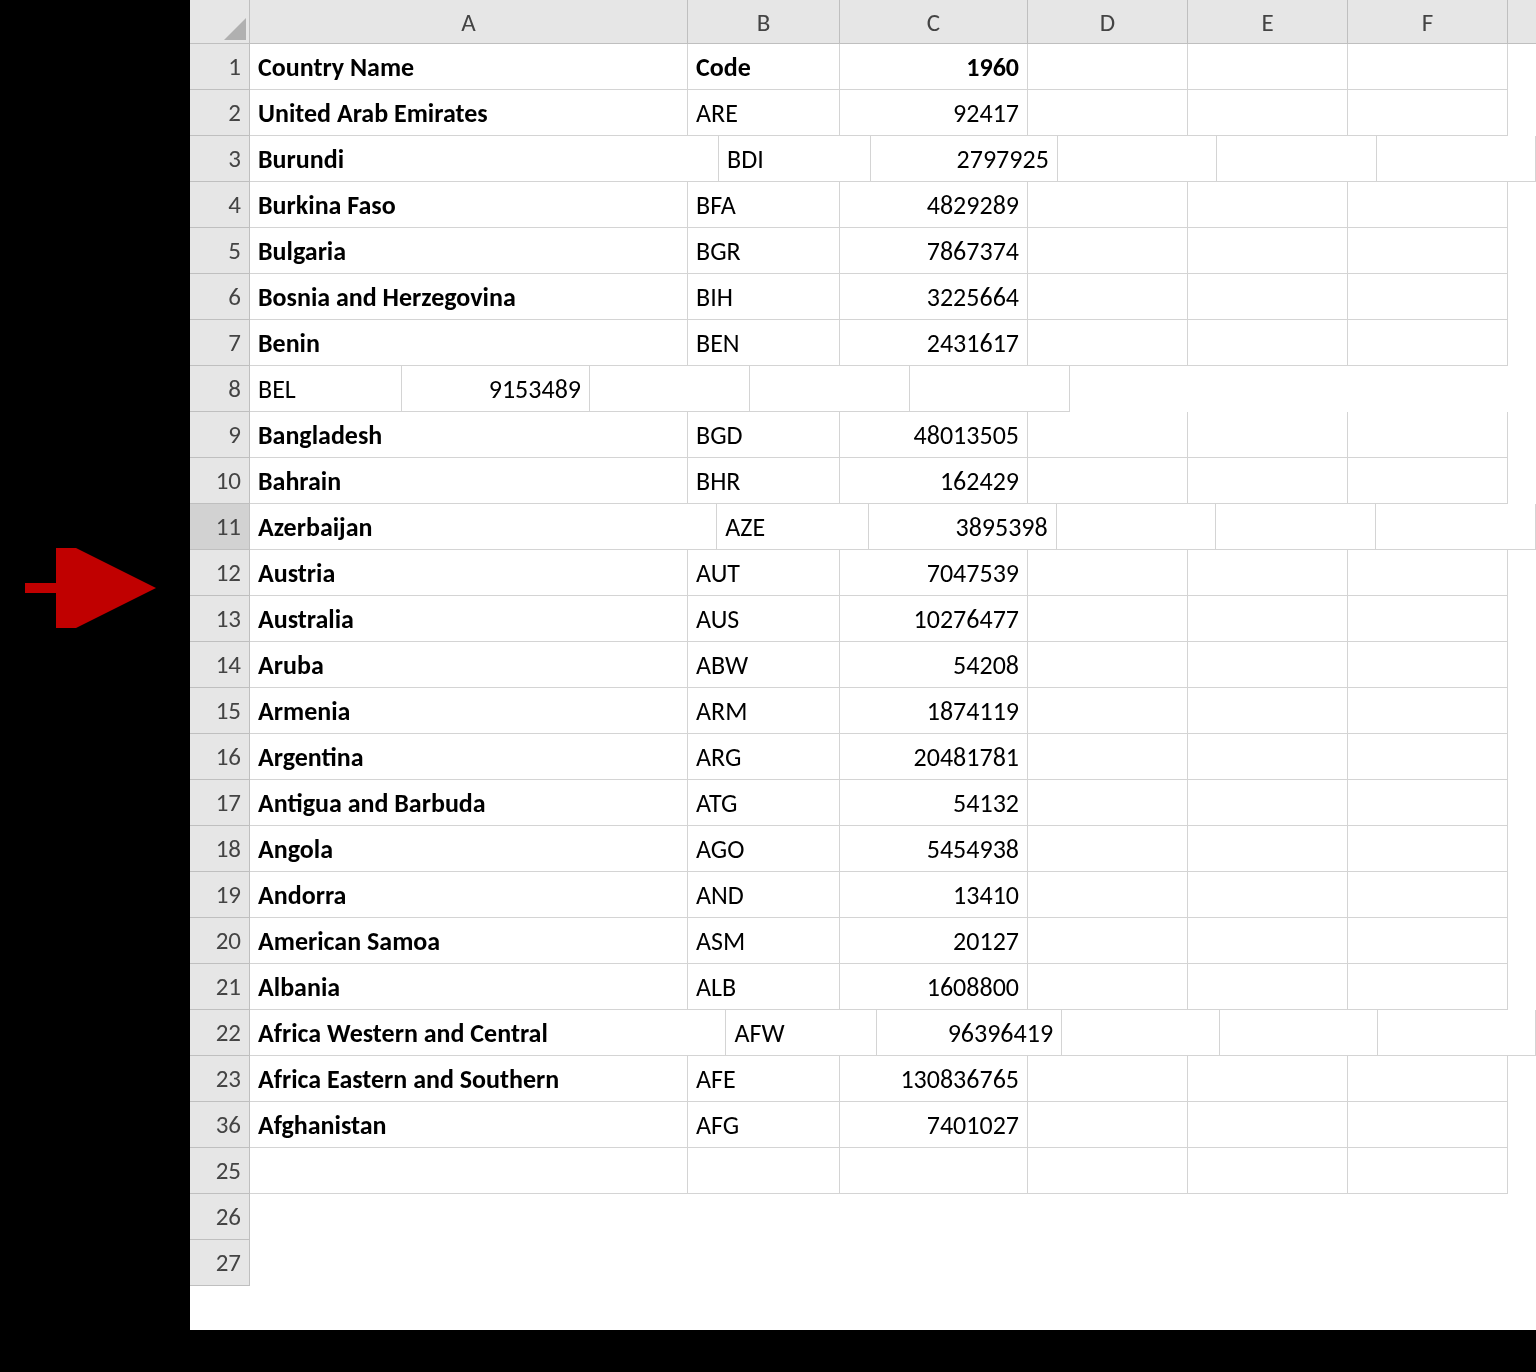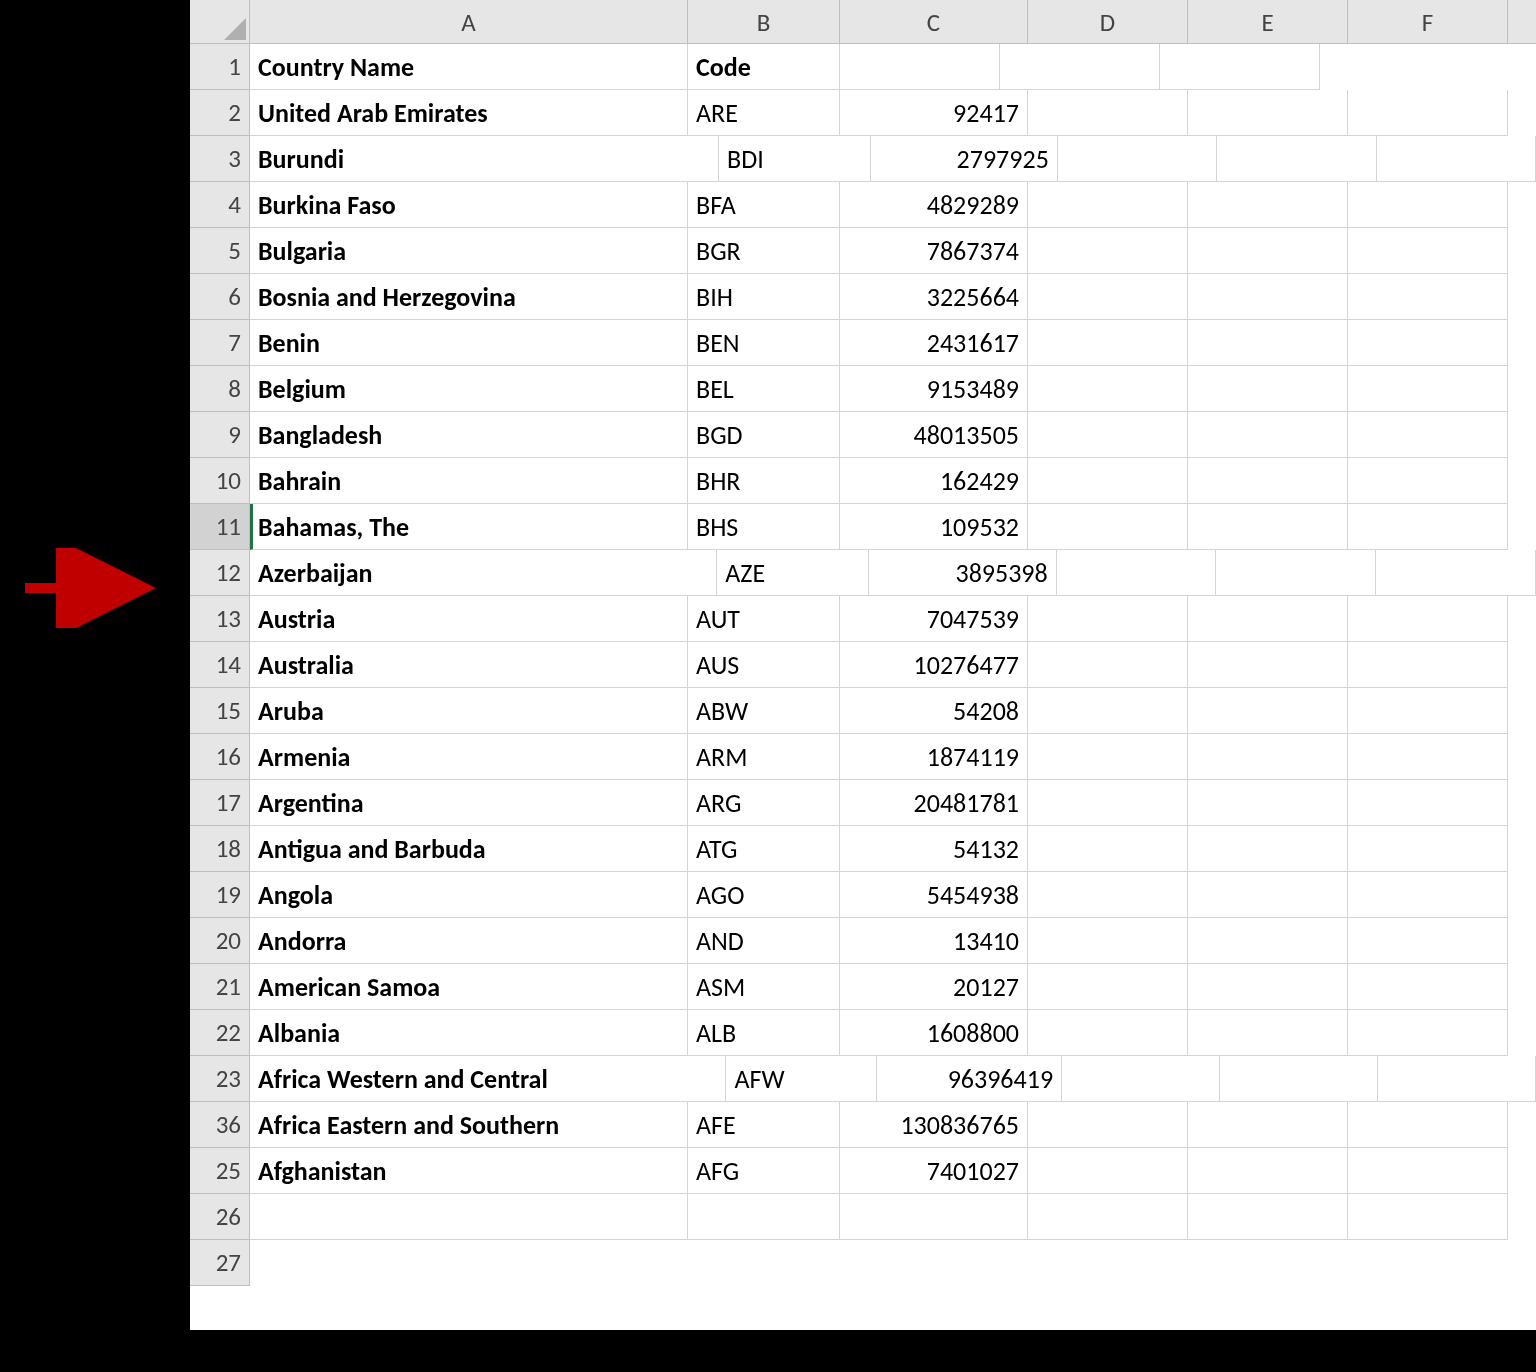--- a/index.html
+++ b/index.html
@@ -166,20 +166,21 @@
         <div class="rowhdr">36</div>
         <div class="rowhdr">25</div>
         <div class="rowhdr">26</div>
         <div class="rowhdr">27</div>
       </div>
 
     <div class="grid" id="grid">
         <div class="row">
           <div class="cell bold" style="width: 438px;">Country Name</div>
           <div class="cell bold" style="width: 152px;">Code</div>
+          <div class="cell right bold" style="width: 188px;">1960</div>
           <div class="cell" style="width: 160px;"></div>
           <div class="cell" style="width: 160px;"></div>
           <div class="cell" style="width: 160px;"></div>
         </div>
         <div class="row">
           <div class="cell bold" style="width: 438px;">United Arab Emirates</div>
           <div class="cell" style="width: 152px;">ARE</div>
           <div class="cell right" style="width: 188px;">92417</div>
           <div class="cell" style="width: 160px;"></div>
           <div class="cell" style="width: 160px;"></div>
@@ -219,47 +220,38 @@
         </div>
         <div class="row">
           <div class="cell bold" style="width: 438px;">Benin</div>
           <div class="cell" style="width: 152px;">BEN</div>
           <div class="cell right" style="width: 188px;">2431617</div>
           <div class="cell" style="width: 160px;"></div>
           <div class="cell" style="width: 160px;"></div>
           <div class="cell" style="width: 160px;"></div>
         </div>
         <div class="row">
-          <div class="cell bold" style="width: 438px;">Belgium</div>
           <div class="cell" style="width: 152px;">BEL</div>
           <div class="cell right" style="width: 188px;">9153489</div>
           <div class="cell" style="width: 160px;"></div>
           <div class="cell" style="width: 160px;"></div>
           <div class="cell" style="width: 160px;"></div>
         </div>
         <div class="row">
           <div class="cell bold" style="width: 438px;">Bangladesh</div>
           <div class="cell" style="width: 152px;">BGD</div>
           <div class="cell right" style="width: 188px;">48013505</div>
           <div class="cell" style="width: 160px;"></div>
           <div class="cell" style="width: 160px;"></div>
           <div class="cell" style="width: 160px;"></div>
         </div>
         <div class="row">
           <div class="cell bold" style="width: 438px;">Bahrain</div>
           <div class="cell" style="width: 152px;">BHR</div>
           <div class="cell right" style="width: 188px;">162429</div>
-          <div class="cell" style="width: 160px;"></div>
-          <div class="cell" style="width: 160px;"></div>
-          <div class="cell" style="width: 160px;"></div>
-        </div>
-        <div class="row">
-          <div class="cell bold selected-row-A" style="width: 438px;">Bahamas, The</div>
-          <div class="cell" style="width: 152px;">BHS</div>
-          <div class="cell right" style="width: 188px;">109532</div>
           <div class="cell" style="width: 160px;"></div>
           <div class="cell" style="width: 160px;"></div>
           <div class="cell" style="width: 160px;"></div>
         </div>
         <div class="row">
           <div class="cell bold" style="width: 468px;">Azerbaijan</div>
           <div class="cell" style="width: 152px;">AZE</div>
           <div class="cell right" style="width: 188px;">3895398</div>
           <div class="cell" style="width: 160px;"></div>
           <div class="cell" style="width: 160px;"></div>

